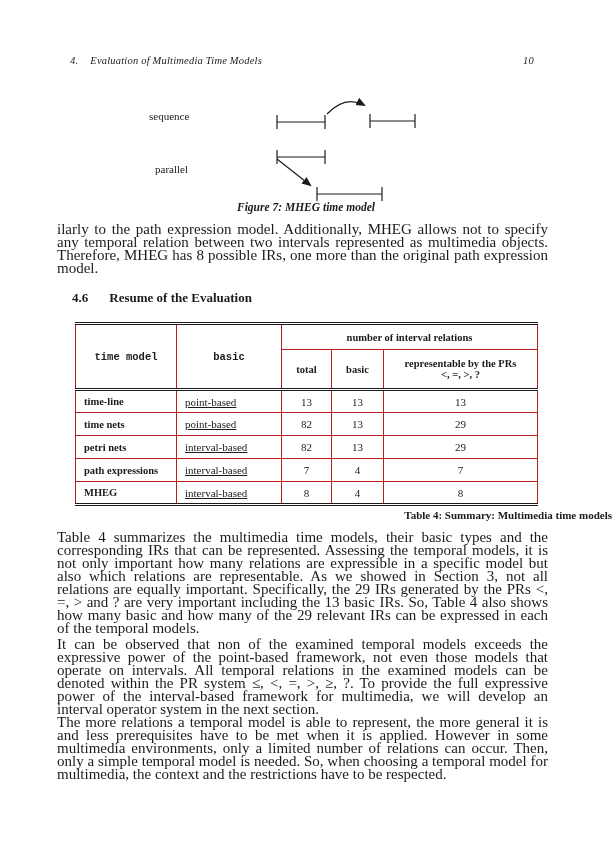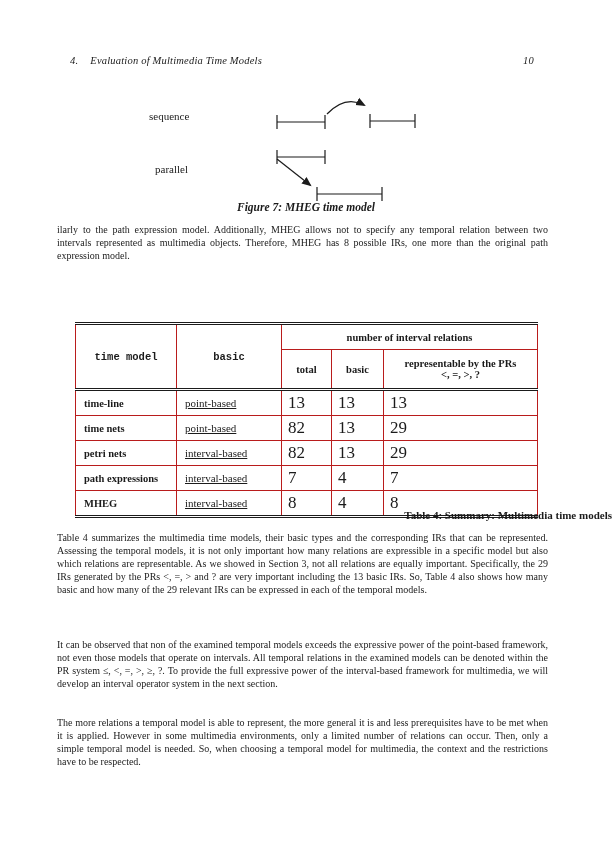--- a/index.html
+++ b/index.html
@@ -50,21 +50,21 @@
     text-align: center;
     font-style: italic;
     font-weight: 600;
     font-size: 11.5px;
   }
   
   .para {
     position: absolute;
     left: 57px;
     width: 491px;
-    font-size: 10px;
+    font-size: 15px;
     line-height: 13px;
     text-align: justify;
   }
   .para-continuation { top: 223px; }
   .para-summary      { top: 531px; }
   .para-observation  { top: 638px; }
   .para-conclusion   { top: 716px; }
   
   .section-heading {
     position: absolute;
@@ -95,21 +95,21 @@
     vertical-align: middle;
   }
   .summary-table thead tr.hdr-top th.spans-both { border-bottom: 3px double #1b1b1b; font-family: Liberation Mono, monospace; }
   .summary-table thead tr.hdr-sub th { border-bottom: 3px double #1b1b1b; }
   .summary-table thead th { text-align: center; font-weight: bold; }
   .summary-table tr.hdr-top { height: 26px; }
   .summary-table tr.hdr-sub { height: 40px; }
   .summary-table tbody tr { height: 23px; }
   .summary-table tbody th { text-align: left; font-weight: bold; padding-left: 8px; }
   .summary-table td.type-cell { text-align: left; padding-left: 8px; font-size: 11px; text-decoration: underline; }
-  .summary-table td.num-cell { font-size: 17px; }
+  .summary-table td.num-cell { text-align: center; font-size: 11px; }
   .table-caption {
     position: absolute;
     top: 509px;
     left: 0;
     width: 612px;
     text-align: right;
     font-weight: bold;
     font-size: 11px;
   }
 </style>
@@ -164,20 +164,24 @@
         <line x1="52" y1="94" x2="52" y2="108"></line>
         <line x1="117" y1="94" x2="117" y2="108"></line>
       </g>
     </g>
   </svg>
 
   <div class="fig-caption">Figure 7: MHEG time model</div>
 
   <div class="para para-continuation">ilarly to the path expression model. Additionally, MHEG allows not to specify any temporal relation between two intervals represented as multimedia objects. Therefore, MHEG has 8 possible IRs, one more than the original path expression model.</div>
 
+  <div class="section-heading">
+    <span class="sec-num">4.6</span>
+    <span>Resume of the Evaluation</span>
+  </div>
 
   <table class="summary-table">
     <colgroup>
       <col style="width:101px">
       <col style="width:105px">
       <col style="width:50px">
       <col style="width:52px">
       <col style="width:154px">
     </colgroup>
     <thead>

